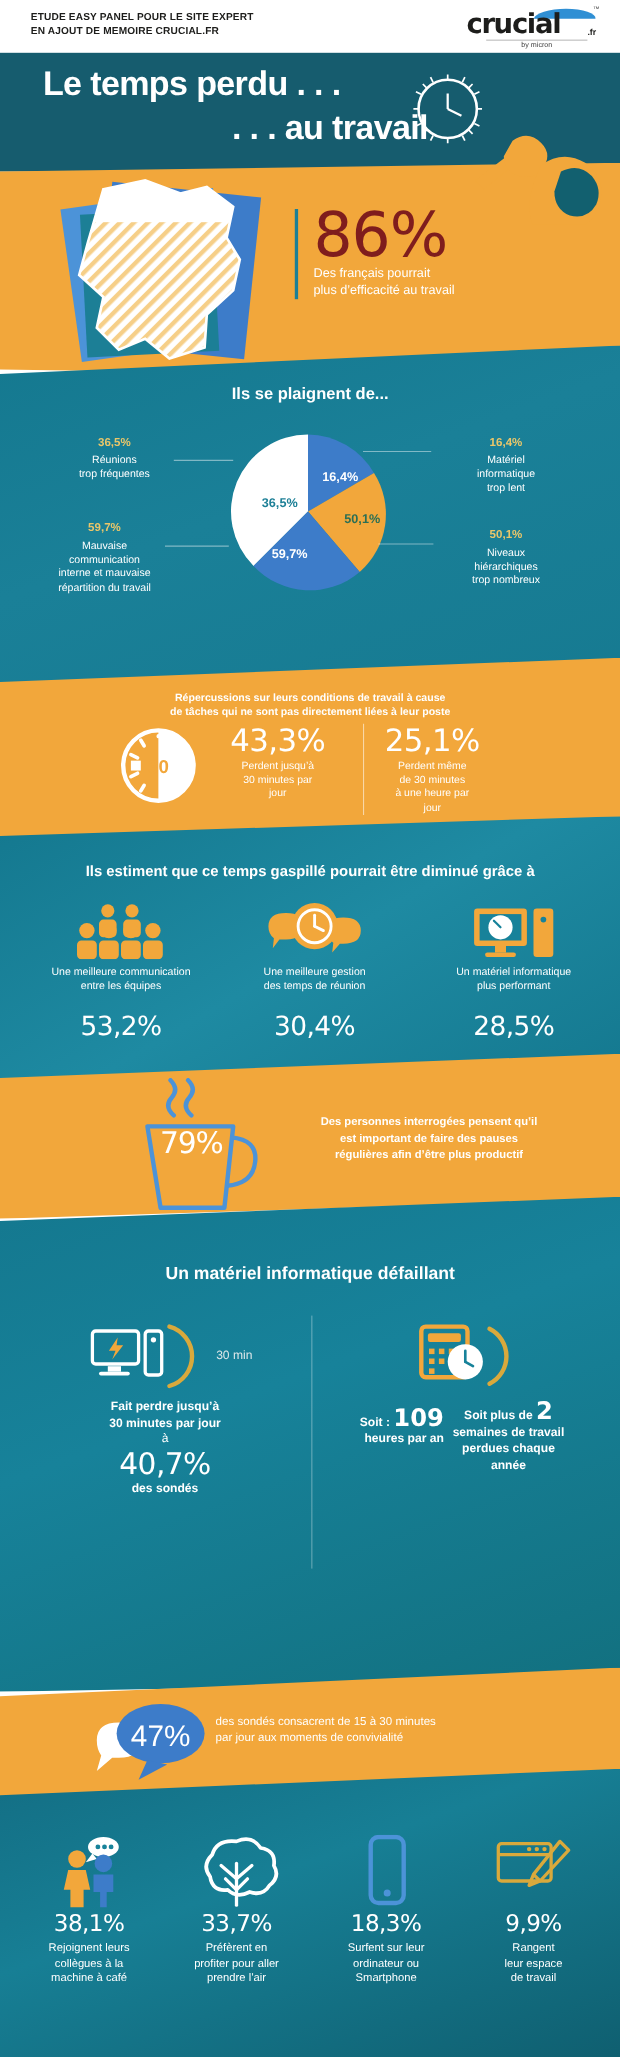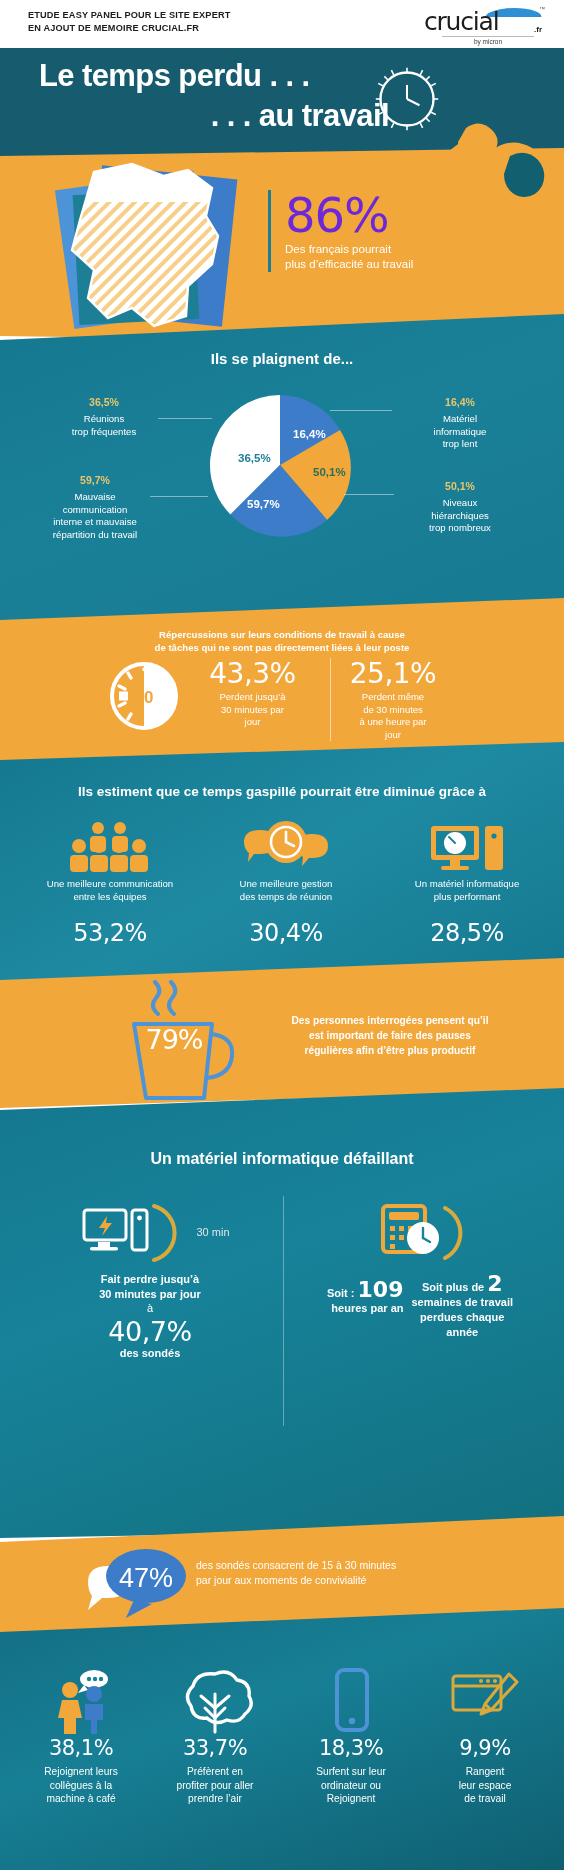--- a/index.html
+++ b/index.html
@@ -25,21 +25,21 @@
     position:absolute; left:28px; top:9px;
     font-size:9.2px; font-weight:bold; letter-spacing:.15px;
     line-height:12.5px; color:#1d1d1b; text-transform:uppercase;
     white-space:pre-line;
   }
   .logo{
     position:absolute; right:20px; top:5px; width:120px; height:40px;
   }
   .logo-word{
     position:absolute; left:0; top:2px; width:120px;
-    font-size:25px; font-weight:normal; letter-spacing:-1.2px;
+    font-size:25px; font-weight:bold; letter-spacing:-1.2px;
     color:#1d1d1b; font-family:"DejaVu Sans", sans-serif;
   }
   .logo-swoosh{
     position:absolute; left:62px; top:3px; width:56px; height:9px;
     background:#2f8fd4; border-radius:50% 50% 0 0 / 100% 100% 0 0;
     transform:skewX(-8deg);
   }
   .logo-fr{
     position:absolute; right:2px; top:20px; font-size:8px;
     font-weight:bold; color:#1d1d1b;
@@ -71,21 +71,21 @@
   .band-map{
     position:absolute; left:0; top:148px; width:564px; height:196px;
     background:#f2a73b;
     clip-path:polygon(0 8px, 564px 0, 564px 196px, 0 188px);
   }
   .map-wrap{ position:absolute; left:36px; top:10px; width:230px; height:180px;}
   .stat86{
     position:absolute; left:268px; top:42px; width:270px;
     border-left:3px solid #1c7f96; padding-left:14px;
   }
-  .stat86 .big{ font-size:48px; color:#6d28d9; font-weight:normal; line-height:50px;
+  .stat86 .big{ font-size:56px; color:#7f1d1d; font-weight:normal; line-height:50px;
     font-family:"DejaVu Sans", sans-serif; letter-spacing:-1px;}
   .stat86 .sub{ font-size:11.5px; color:#ffffff; line-height:15px; margin-top:2px;}
 
   
   .band-pie{
     position:absolute; left:0; top:300px; width:564px; height:340px;
     background:linear-gradient(160deg,#14788f 0%,#1a8098 45%,#167a91 100%);
     clip-path:polygon(0 40px, 564px 14px, 564px 340px, 0 340px);
     z-index:2;
   }
@@ -561,21 +561,21 @@
     <div class="bot-col" style="left:288px">
       <div class="bot-icon">
         <svg viewBox="0 0 60 66" width="60" height="66">
           <rect x="16" y="2" width="30" height="60" rx="7" fill="none" stroke="#4c93d8" stroke-width="4"></rect>
           <circle cx="31" cy="53" r="3.2" fill="#4c93d8"></circle>
         </svg>
       </div>
       <div class="bot-pct">18,3%</div>
       <div class="bot-cap" style="white-space:pre-line">Surfent sur leur
 ordinateur ou
-Rejoignent</div>
+Smartphone</div>
     </div>
 
     <div class="bot-col" style="left:422px">
       <div class="bot-icon">
         <svg viewBox="0 0 76 66" width="76" height="66">
           <rect x="6" y="8" width="48" height="34" rx="3" fill="none" stroke="#d9a93c" stroke-width="3"></rect>
           <line x1="6" y1="18" x2="54" y2="18" stroke="#d9a93c" stroke-width="3"></line>
           <g fill="#d9a93c">
               <circle cx="34" cy="13" r="2"></circle>
               <circle cx="41" cy="13" r="2"></circle>

